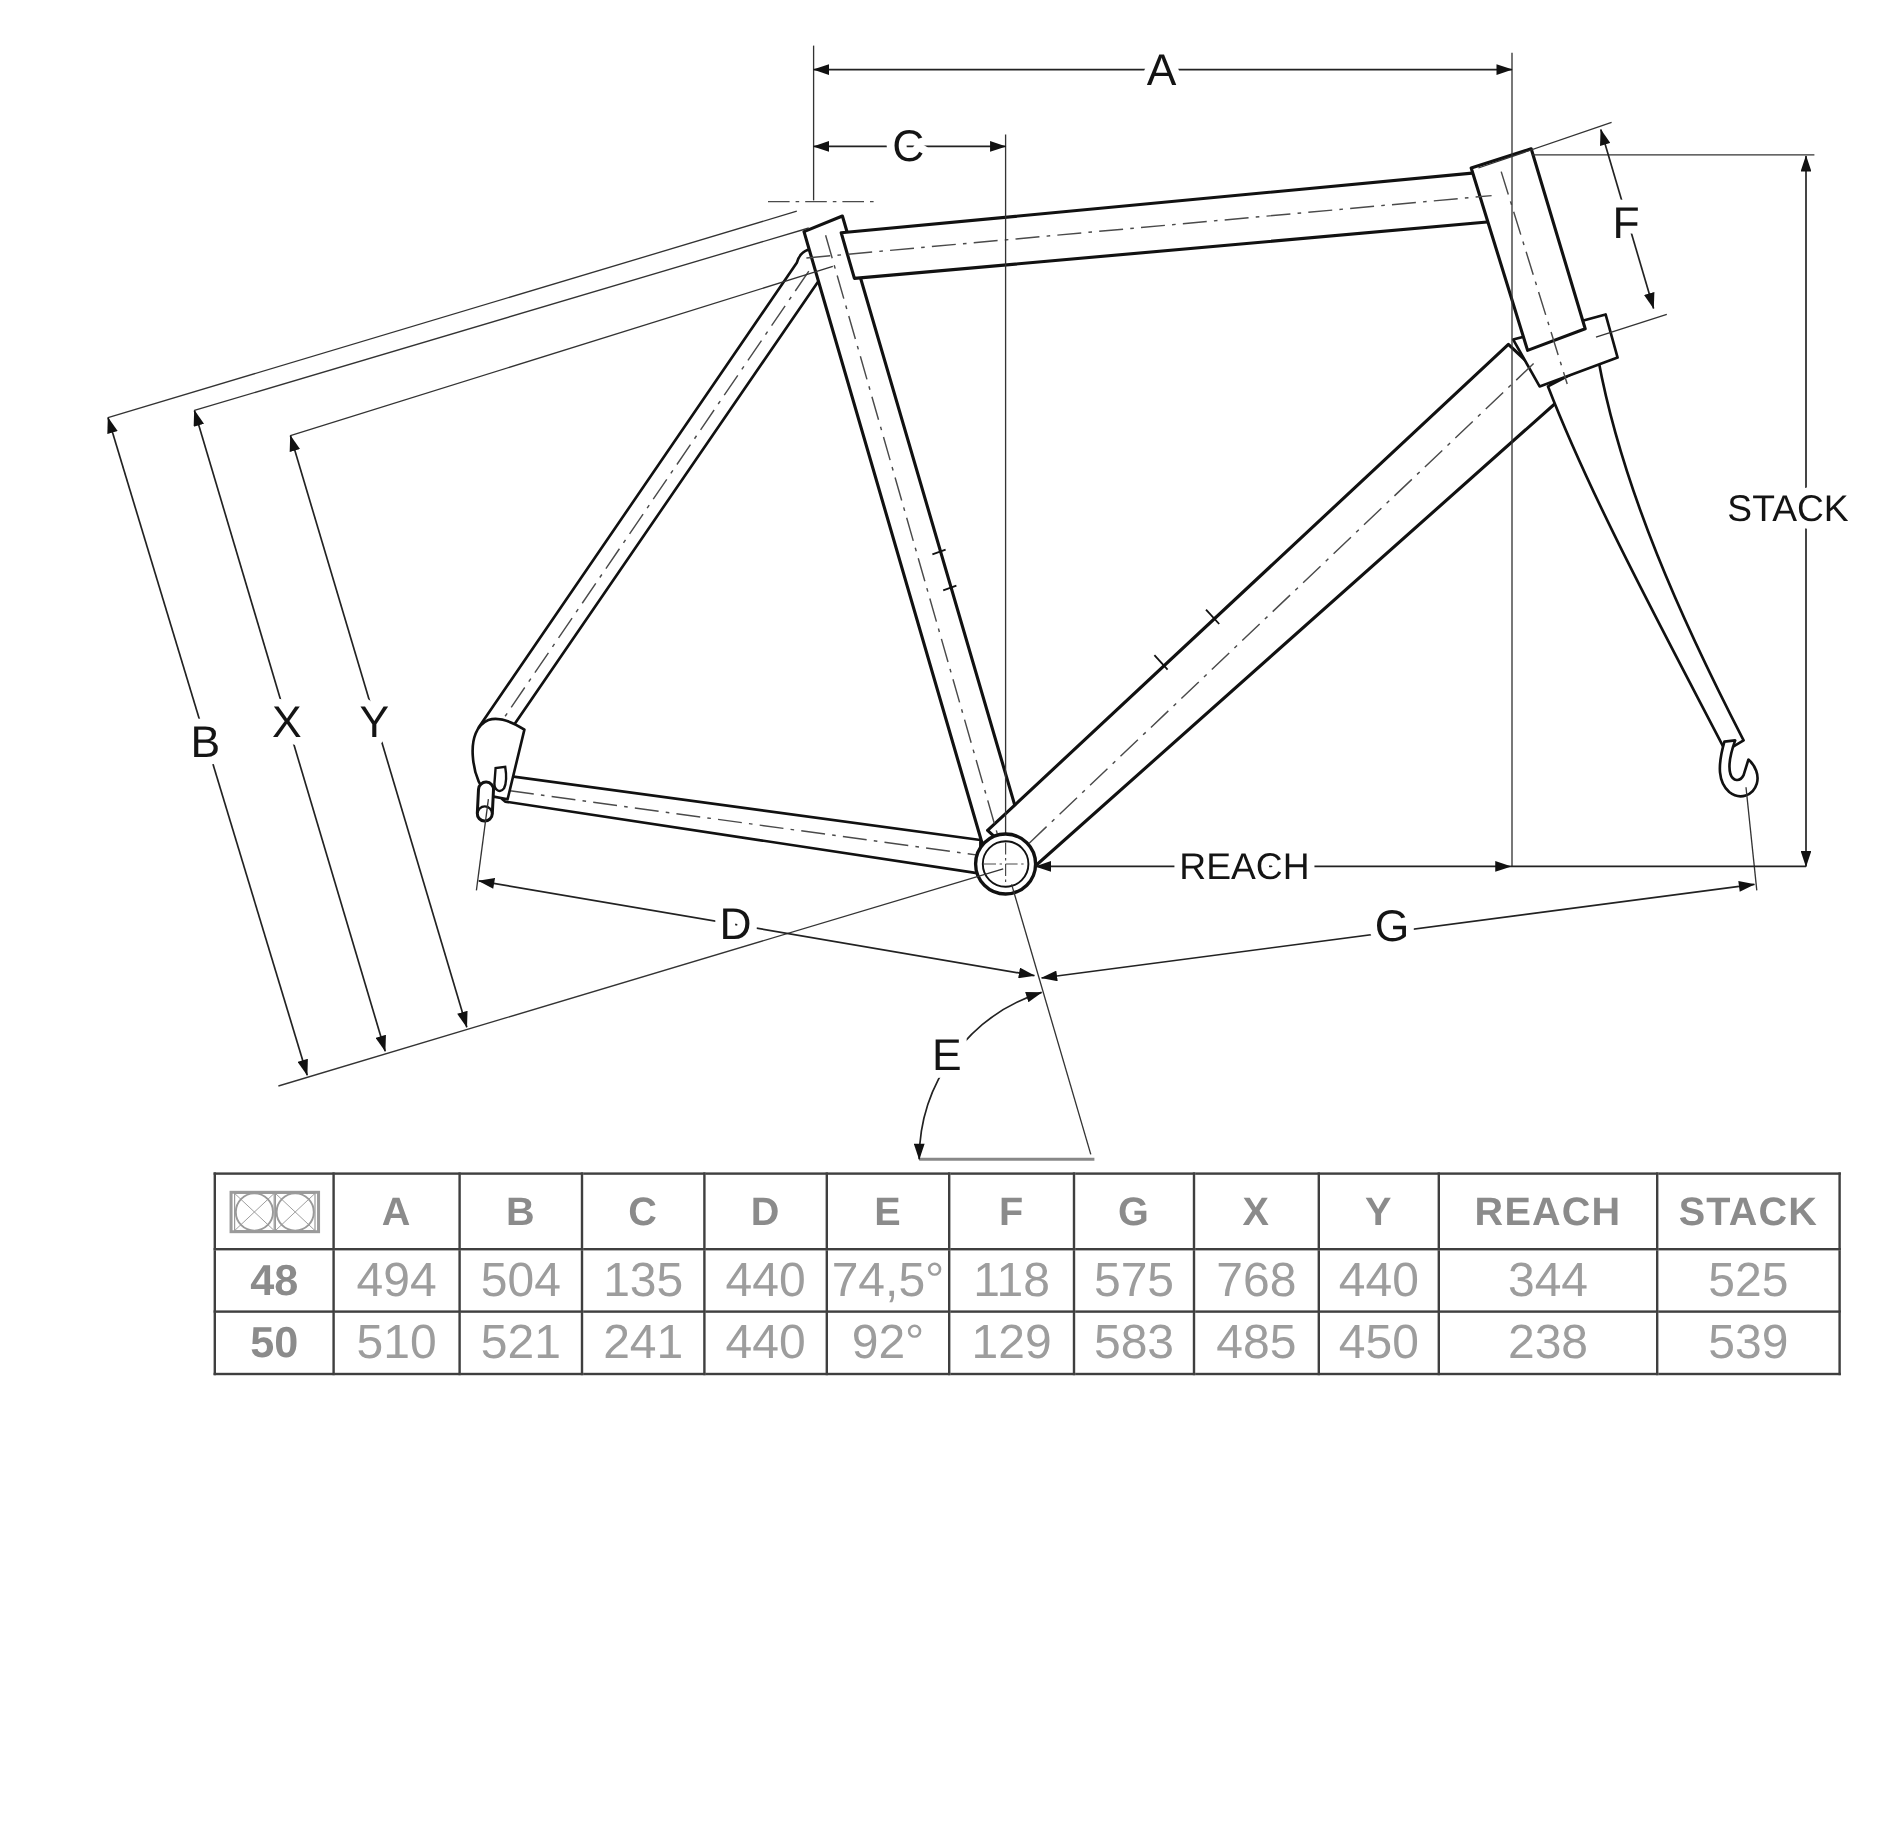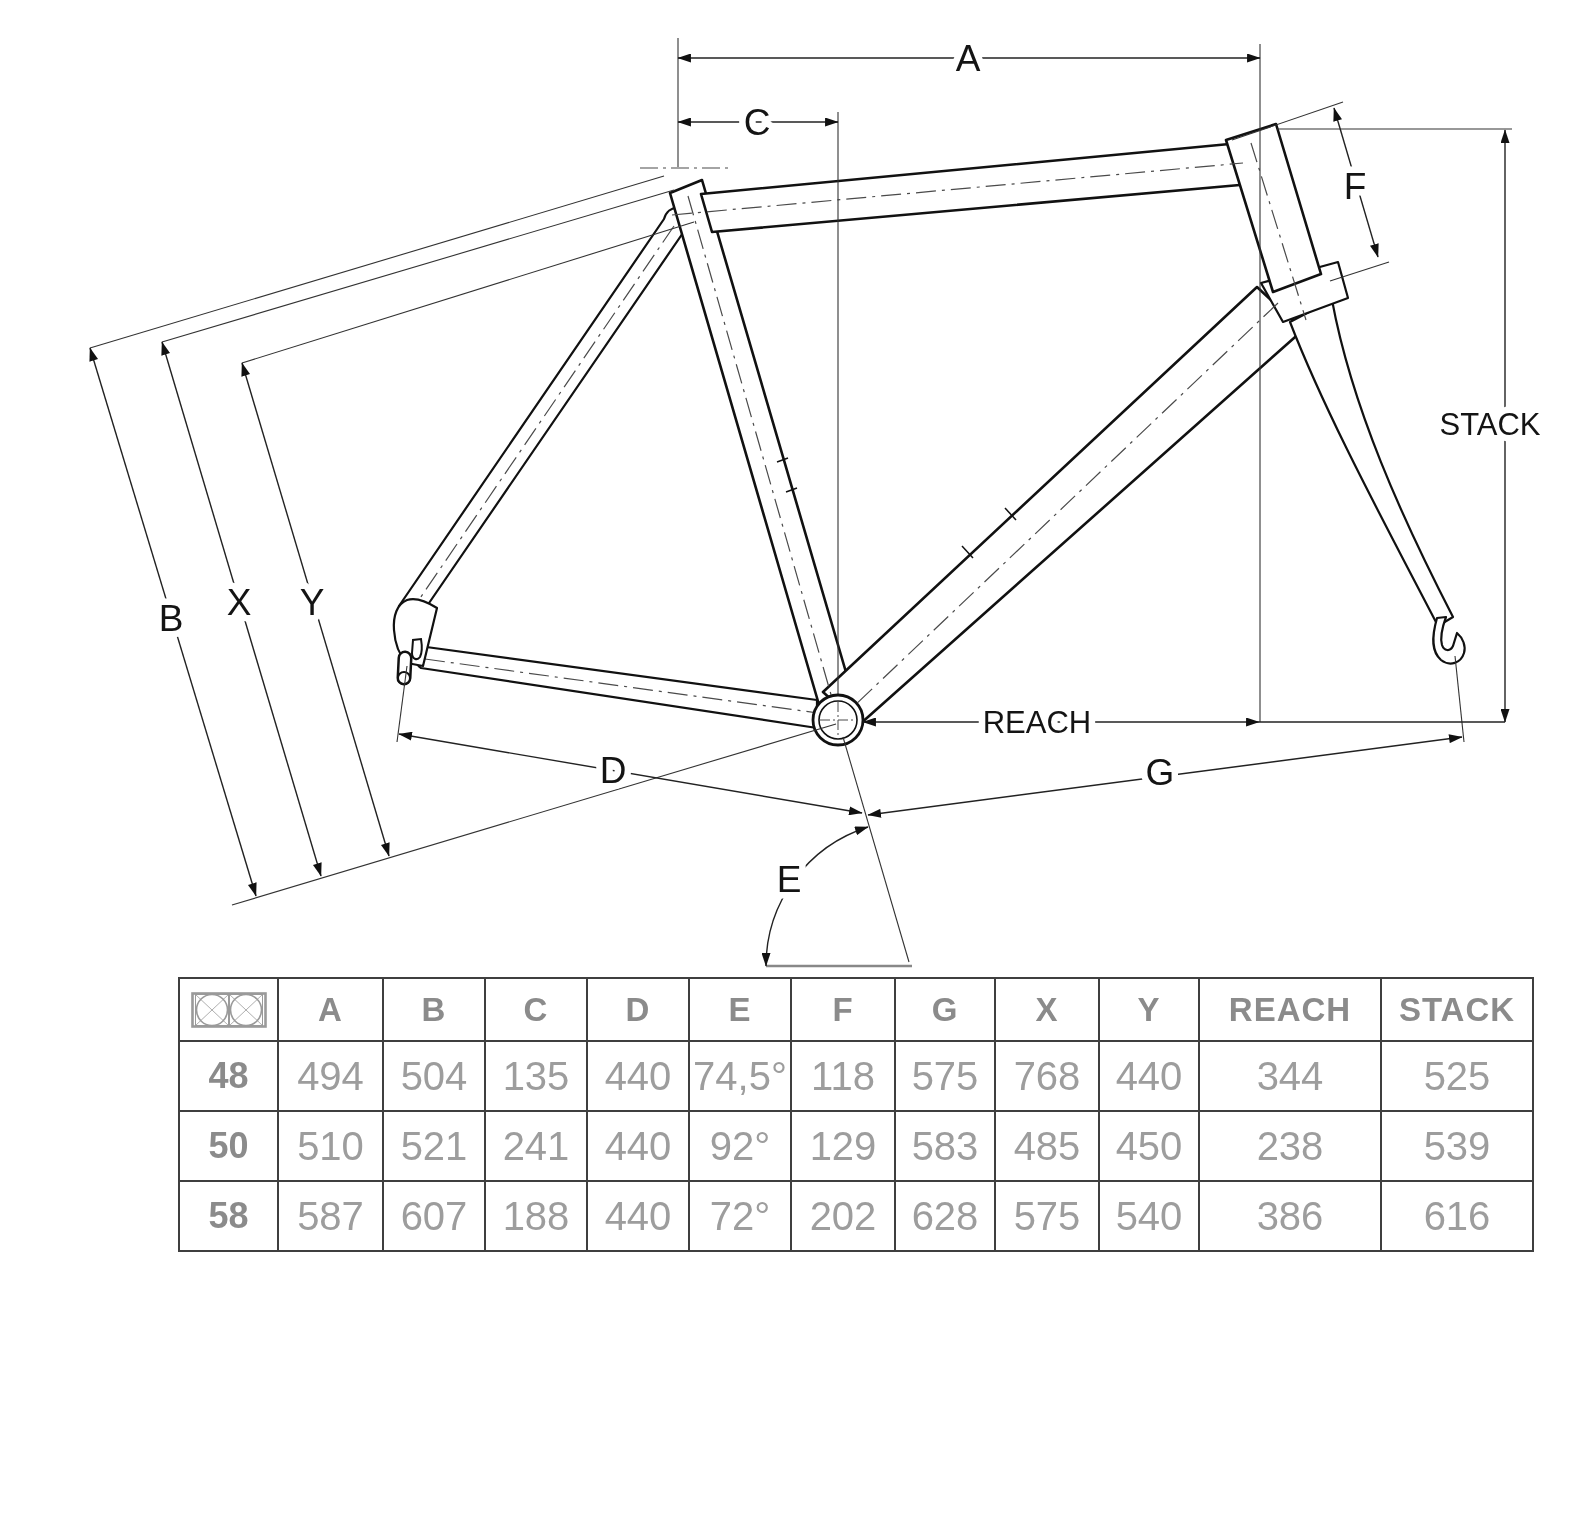--- a/index.html
+++ b/index.html
@@ -12,21 +12,21 @@
   .ext{fill:none;stroke:#333;stroke-width:1.1;}
   .lbl{font-family:"Liberation Sans",sans-serif;font-size:37px;fill:#141414;
        paint-order:stroke;stroke:#fff;stroke-width:13px;stroke-linejoin:round;
        text-anchor:middle;dominant-baseline:central;}
   .lbl-s{font-size:31px;}
   #geo-table{position:absolute;left:178px;top:977px;width:1356px;
              border-collapse:collapse;table-layout:fixed;}
   #geo-table th,#geo-table td{border:2px solid #3f3f3f;text-align:center;
              vertical-align:middle;padding:0;overflow:hidden;}
   #geo-table thead tr{height:63px;}
-  #geo-table tbody tr{height:70px;}
+  #geo-table tbody tr{height:52px;}
   #geo-table thead th{font-size:33px;font-weight:bold;color:#8b8b8b;letter-spacing:1px;}
   #geo-table tbody td{font-size:40px;font-weight:400;color:#9d9d9d;}
   #geo-table tbody th.size-cell{font-size:36px;font-weight:bold;color:#8b8b8b;}
   .logo-wrap{display:flex;align-items:center;justify-content:center;}
 </style>
 </head>
 <body>
 
 <svg id="diagram" width="1584" height="980" viewBox="0 0 1584 980">
   <defs>
@@ -201,28 +201,14 @@
         <td>241</td>
         <td>440</td>
         <td>92°</td>
         <td>129</td>
         <td>583</td>
         <td>485</td>
         <td>450</td>
         <td>238</td>
         <td>539</td>
       </tr>
-      <tr>
-        <th class="size-cell">58</th>
-        <td>587</td>
-        <td>607</td>
-        <td>188</td>
-        <td>440</td>
-        <td>72°</td>
-        <td>202</td>
-        <td>628</td>
-        <td>575</td>
-        <td>540</td>
-        <td>386</td>
-        <td>616</td>
-      </tr>
     </tbody>
 </table>
 
 </body></html>

